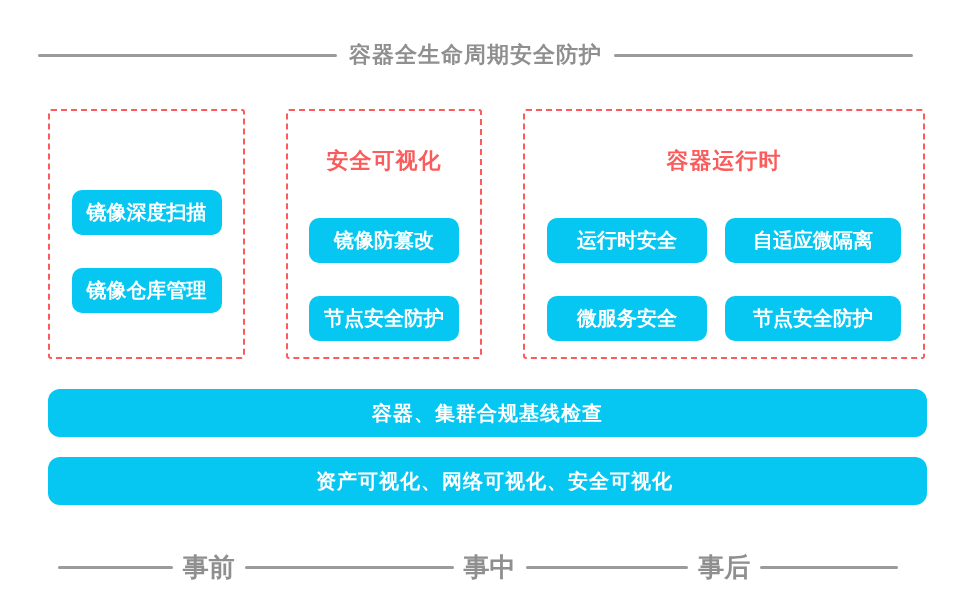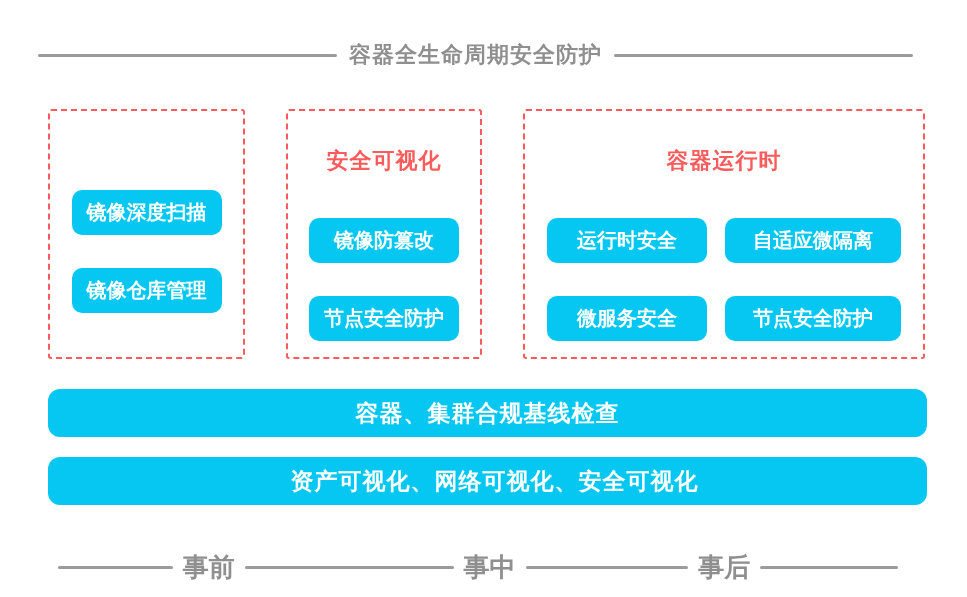--- a/index.html
+++ b/index.html
@@ -87,21 +87,21 @@
   }
   .chip-grid .chip { width: 100%; }
 
   
   .bar {
     height: 48px;
     margin: 30px 40px 0 48px;
     background: #05c7f2;
     border-radius: 12px;
     color: #ffffff;
-    font-size: 23px;
+    font-size: 20px;
     letter-spacing: 1px;
     display: flex;
     align-items: center;
     justify-content: center;
   }
   .bar.second { margin-top: 20px; padding-left: 14px; }
 
   
   .timeline-row {
     display: flex;

